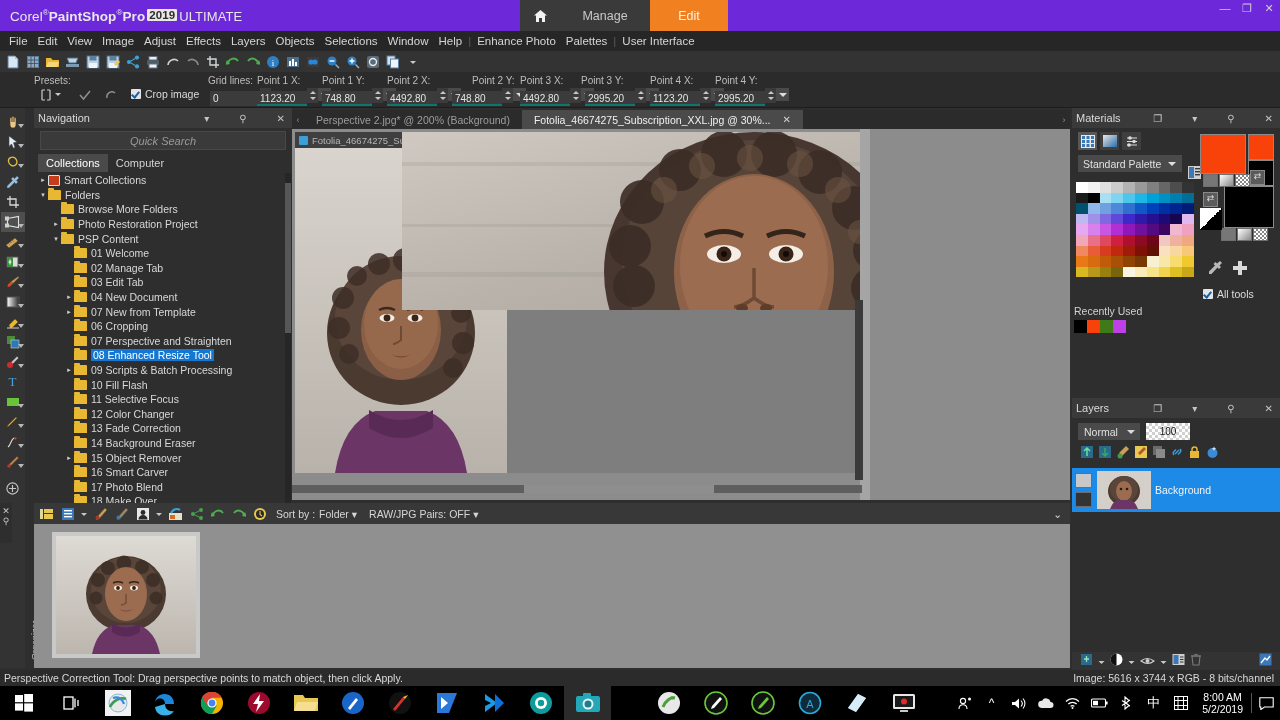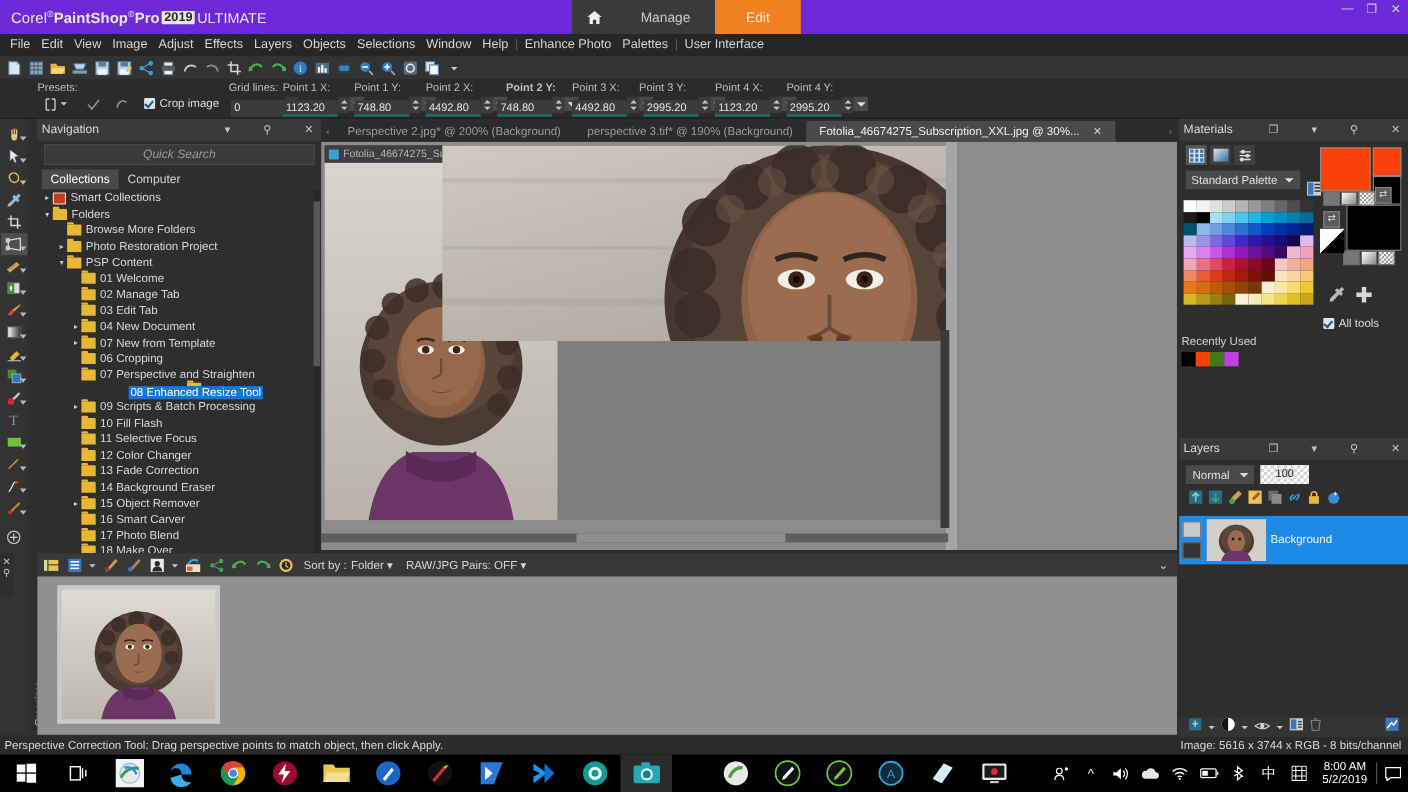--- a/index.html
+++ b/index.html
@@ -425,21 +425,21 @@
     <div class="lbl" style="left:322px;">Point 1 Y:</div>
     <div class="ctl" style="left:322px;">
       <span class="numfield" style="display:inline-block;">748.80</span><span class="spin"></span><span class="drop"></span>
     </div>
 
     <div class="lbl" style="left:387px;">Point 2 X:</div>
     <div class="ctl" style="left:387px;">
       <span class="numfield" style="display:inline-block;">4492.80</span><span class="spin"></span><span class="drop"></span>
     </div>
 
-    <div class="lbl" style="left:460px;font-weight:bold;">Point 2 Y:</div>
+    <div class="lbl" style="left:472px;">Point 2 Y:</div>
     <div class="ctl" style="left:452px;">
       <span class="numfield" style="display:inline-block;">748.80</span><span class="spin"></span><span class="drop"></span>
     </div>
 
     <div class="lbl" style="left:520px;">Point 3 X:</div>
     <div class="ctl" style="left:520px;">
       <span class="numfield" style="display:inline-block;">4492.80</span><span class="spin"></span><span class="drop"></span>
     </div>
 
     <div class="lbl" style="left:570px;padding-left:11px;">Point 3 Y:</div>
@@ -658,21 +658,21 @@
         <div class="trow" style="padding-left: 30px;">
           <span class="exp"></span>
           <span class="fold"></span>
           <span class="lab">06 Cropping</span>
         </div>
         <div class="trow" style="padding-left: 30px;">
           <span class="exp"></span>
           <span class="fold"></span>
           <span class="lab">07 Perspective and Straighten</span>
         </div>
-        <div class="trow" style="padding-left: 30px; flex-direction: column;">
+        <div class="trow" style="padding-left: 30px;">
           <span class="exp"></span>
           <span class="fold"></span>
           <span class="lab hl">08 Enhanced Resize Tool</span>
         </div>
         <div class="trow" style="padding-left: 30px;">
           <span class="exp">▸</span>
           <span class="fold"></span>
           <span class="lab">09 Scripts &amp; Batch Processing</span>
         </div>
         <div class="trow" style="padding-left: 30px;">
@@ -719,21 +719,20 @@
           <span class="exp"></span>
           <span class="fold"></span>
           <span class="lab">18 Make Over</span>
         </div>
       </div>
   </div>
 
   <div class="doctabs">
     <div class="chev">‹</div>
     <div class="dtab">Perspective 2.jpg* @ 200% (Background)</div>
-    <div class="dtab">perspective 3.tif* @ 190% (Background)</div>
     <div class="dtab active">
       <span>Fotolia_46674275_Subscription_XXL.jpg @  30%...</span>
       <span class="x">✕</span>
     </div>
     <div class="chev" style="margin-left:auto;">›</div>
   </div>
 
   <div class="canvasarea">
 
     <div class="imgwin">

